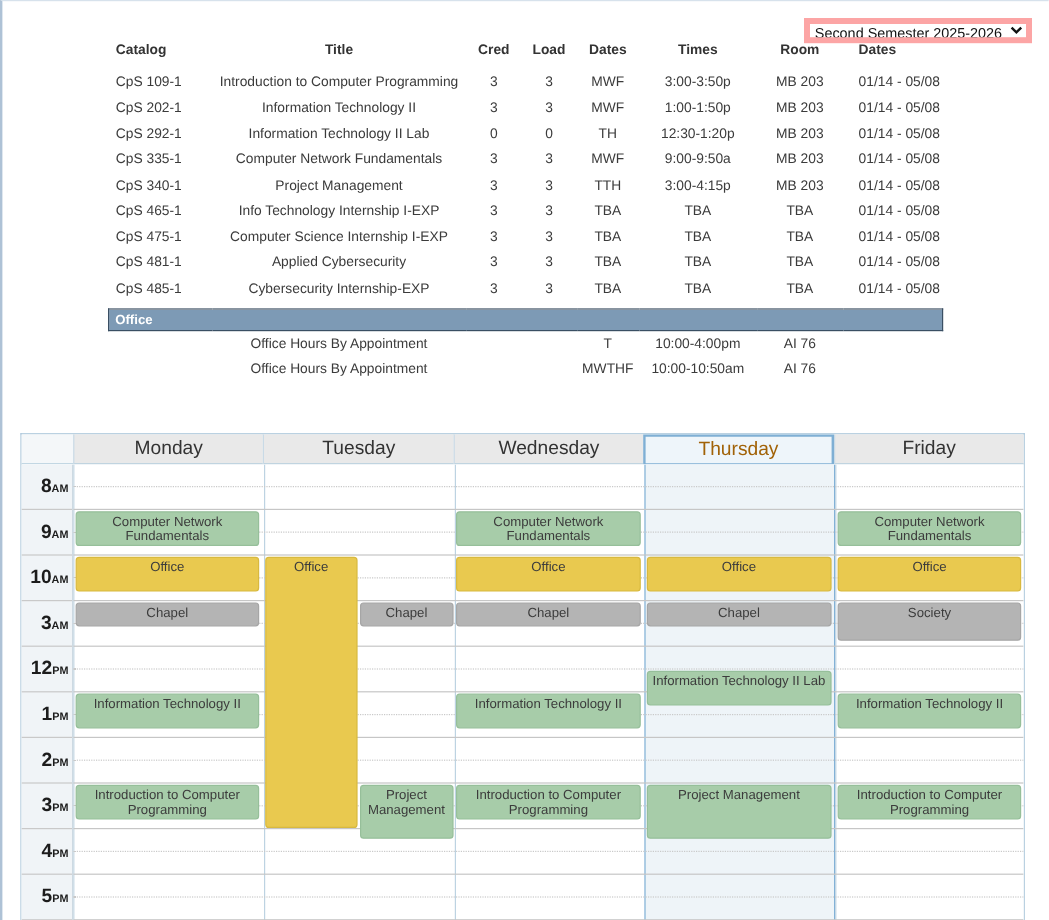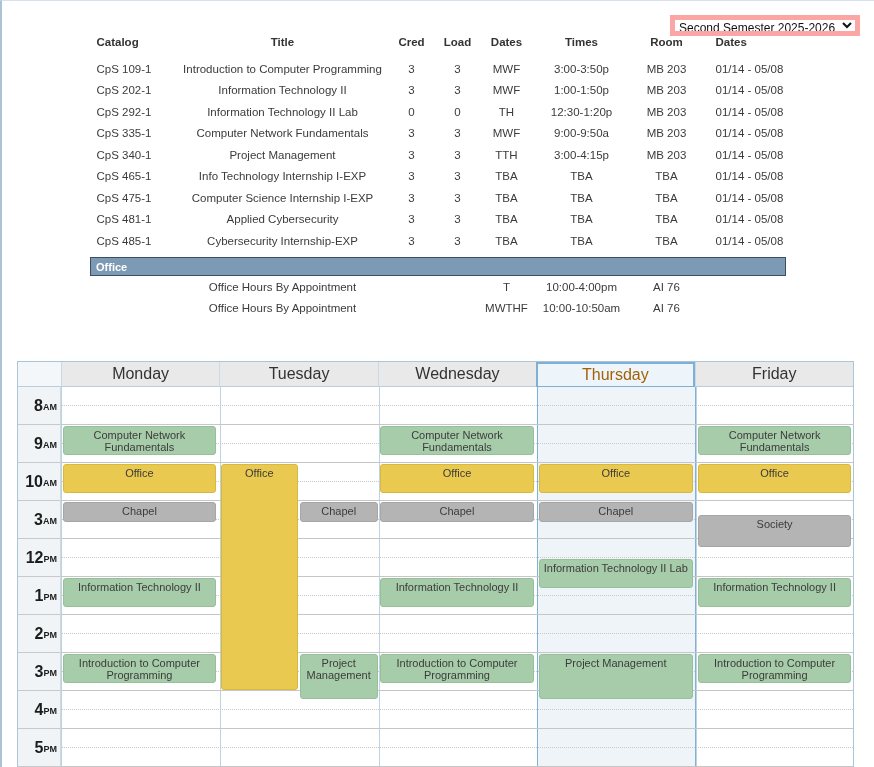--- a/index.html
+++ b/index.html
@@ -325,21 +325,21 @@
         </div>
         <div class="cal-event" style="left: 520.9px; width: 153.8px; top: 266.5px; height: 45.5px; background: rgb(167, 204, 169); border: 1px solid rgb(150, 191, 154);">
           <div>Project Management</div>
         </div>
         <div class="cal-event" style="left: 679.7px; width: 153.8px; top: 38.5px; height: 29.6667px; background: rgb(167, 204, 169); border: 1px solid rgb(150, 191, 154);">
           <div>Computer Network Fundamentals</div>
         </div>
         <div class="cal-event" style="left: 679.7px; width: 153.8px; top: 76.5px; height: 29.6667px; background: rgb(233, 201, 79); border: 1px solid rgb(216, 185, 63);">
           <div>Office</div>
         </div>
-        <div class="cal-event" style="left: 679.7px; width: 153.8px; top: 114.5px; height: 32px; background: rgb(180, 180, 180); border: 1px solid rgb(166, 166, 166); margin-top: 13px;">
+        <div class="cal-event" style="left: 679.7px; width: 153.8px; top: 114.5px; height: 32px; background: rgb(180, 180, 180); border: 1px solid rgb(166, 166, 166);">
           <div>Society</div>
         </div>
         <div class="cal-event" style="left: 679.7px; width: 153.8px; top: 190.5px; height: 29.6667px; background: rgb(167, 204, 169); border: 1px solid rgb(150, 191, 154);">
           <div>Information Technology II</div>
         </div>
         <div class="cal-event" style="left: 679.7px; width: 153.8px; top: 266.5px; height: 29.6667px; background: rgb(167, 204, 169); border: 1px solid rgb(150, 191, 154);">
           <div>Introduction to Computer Programming</div>
         </div>
       </div>
   </div>

